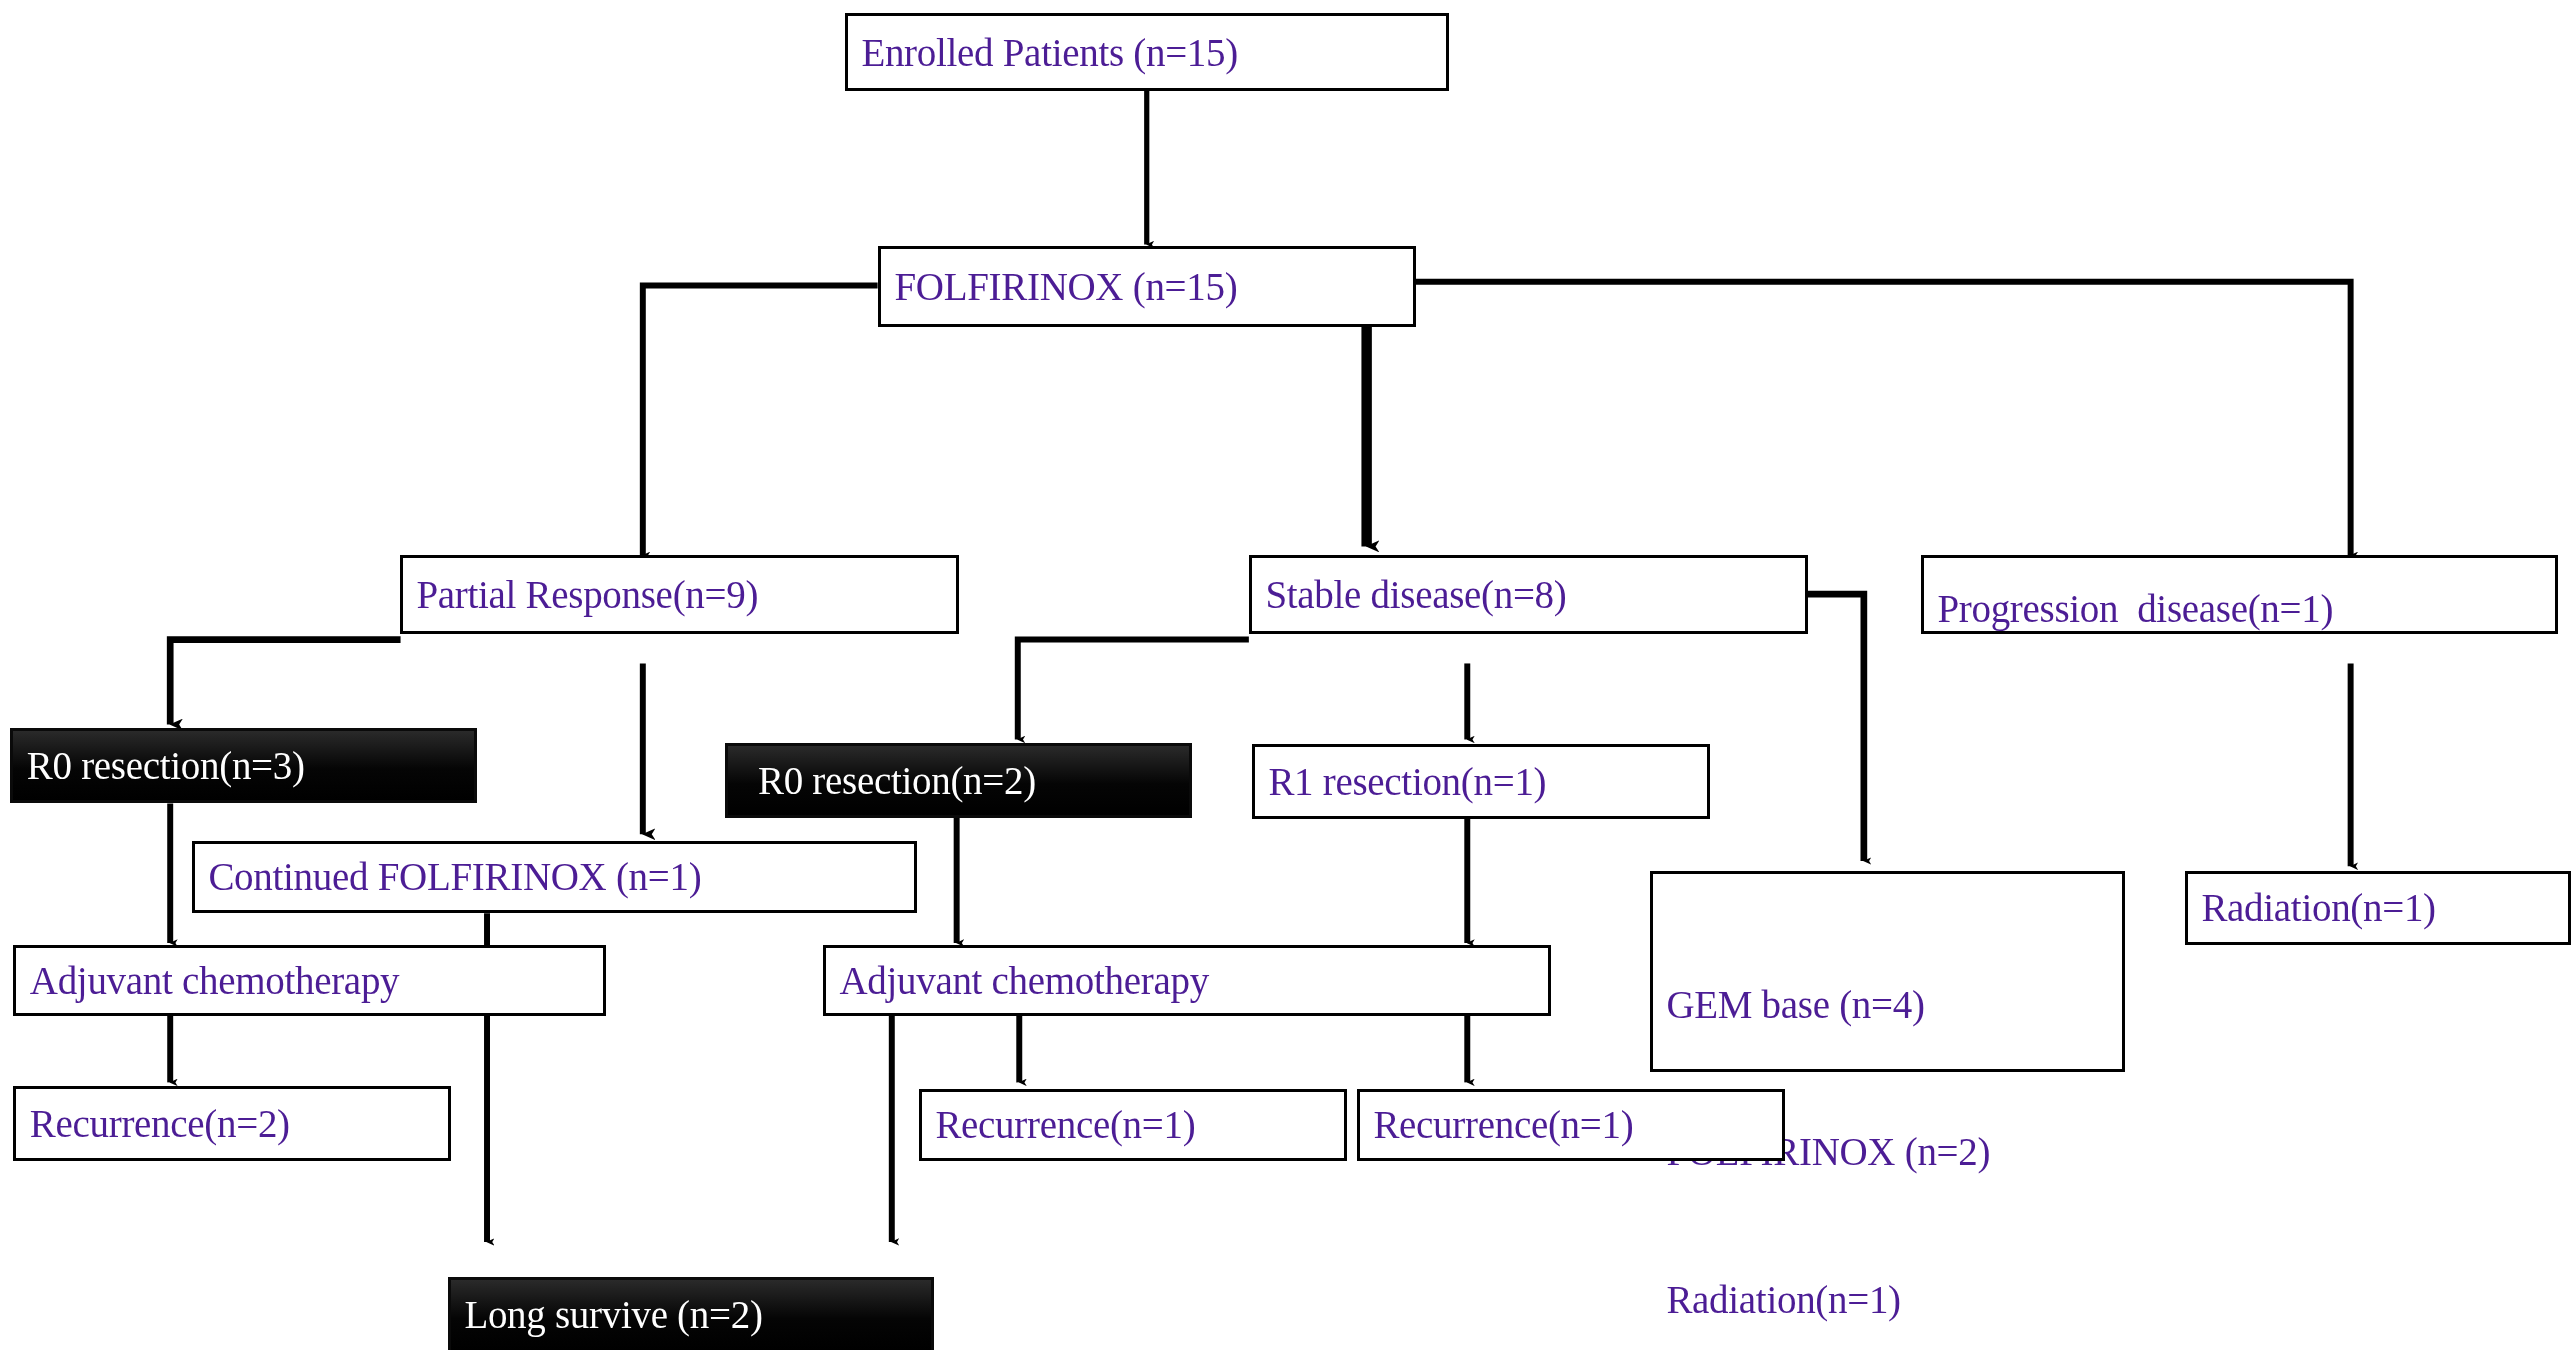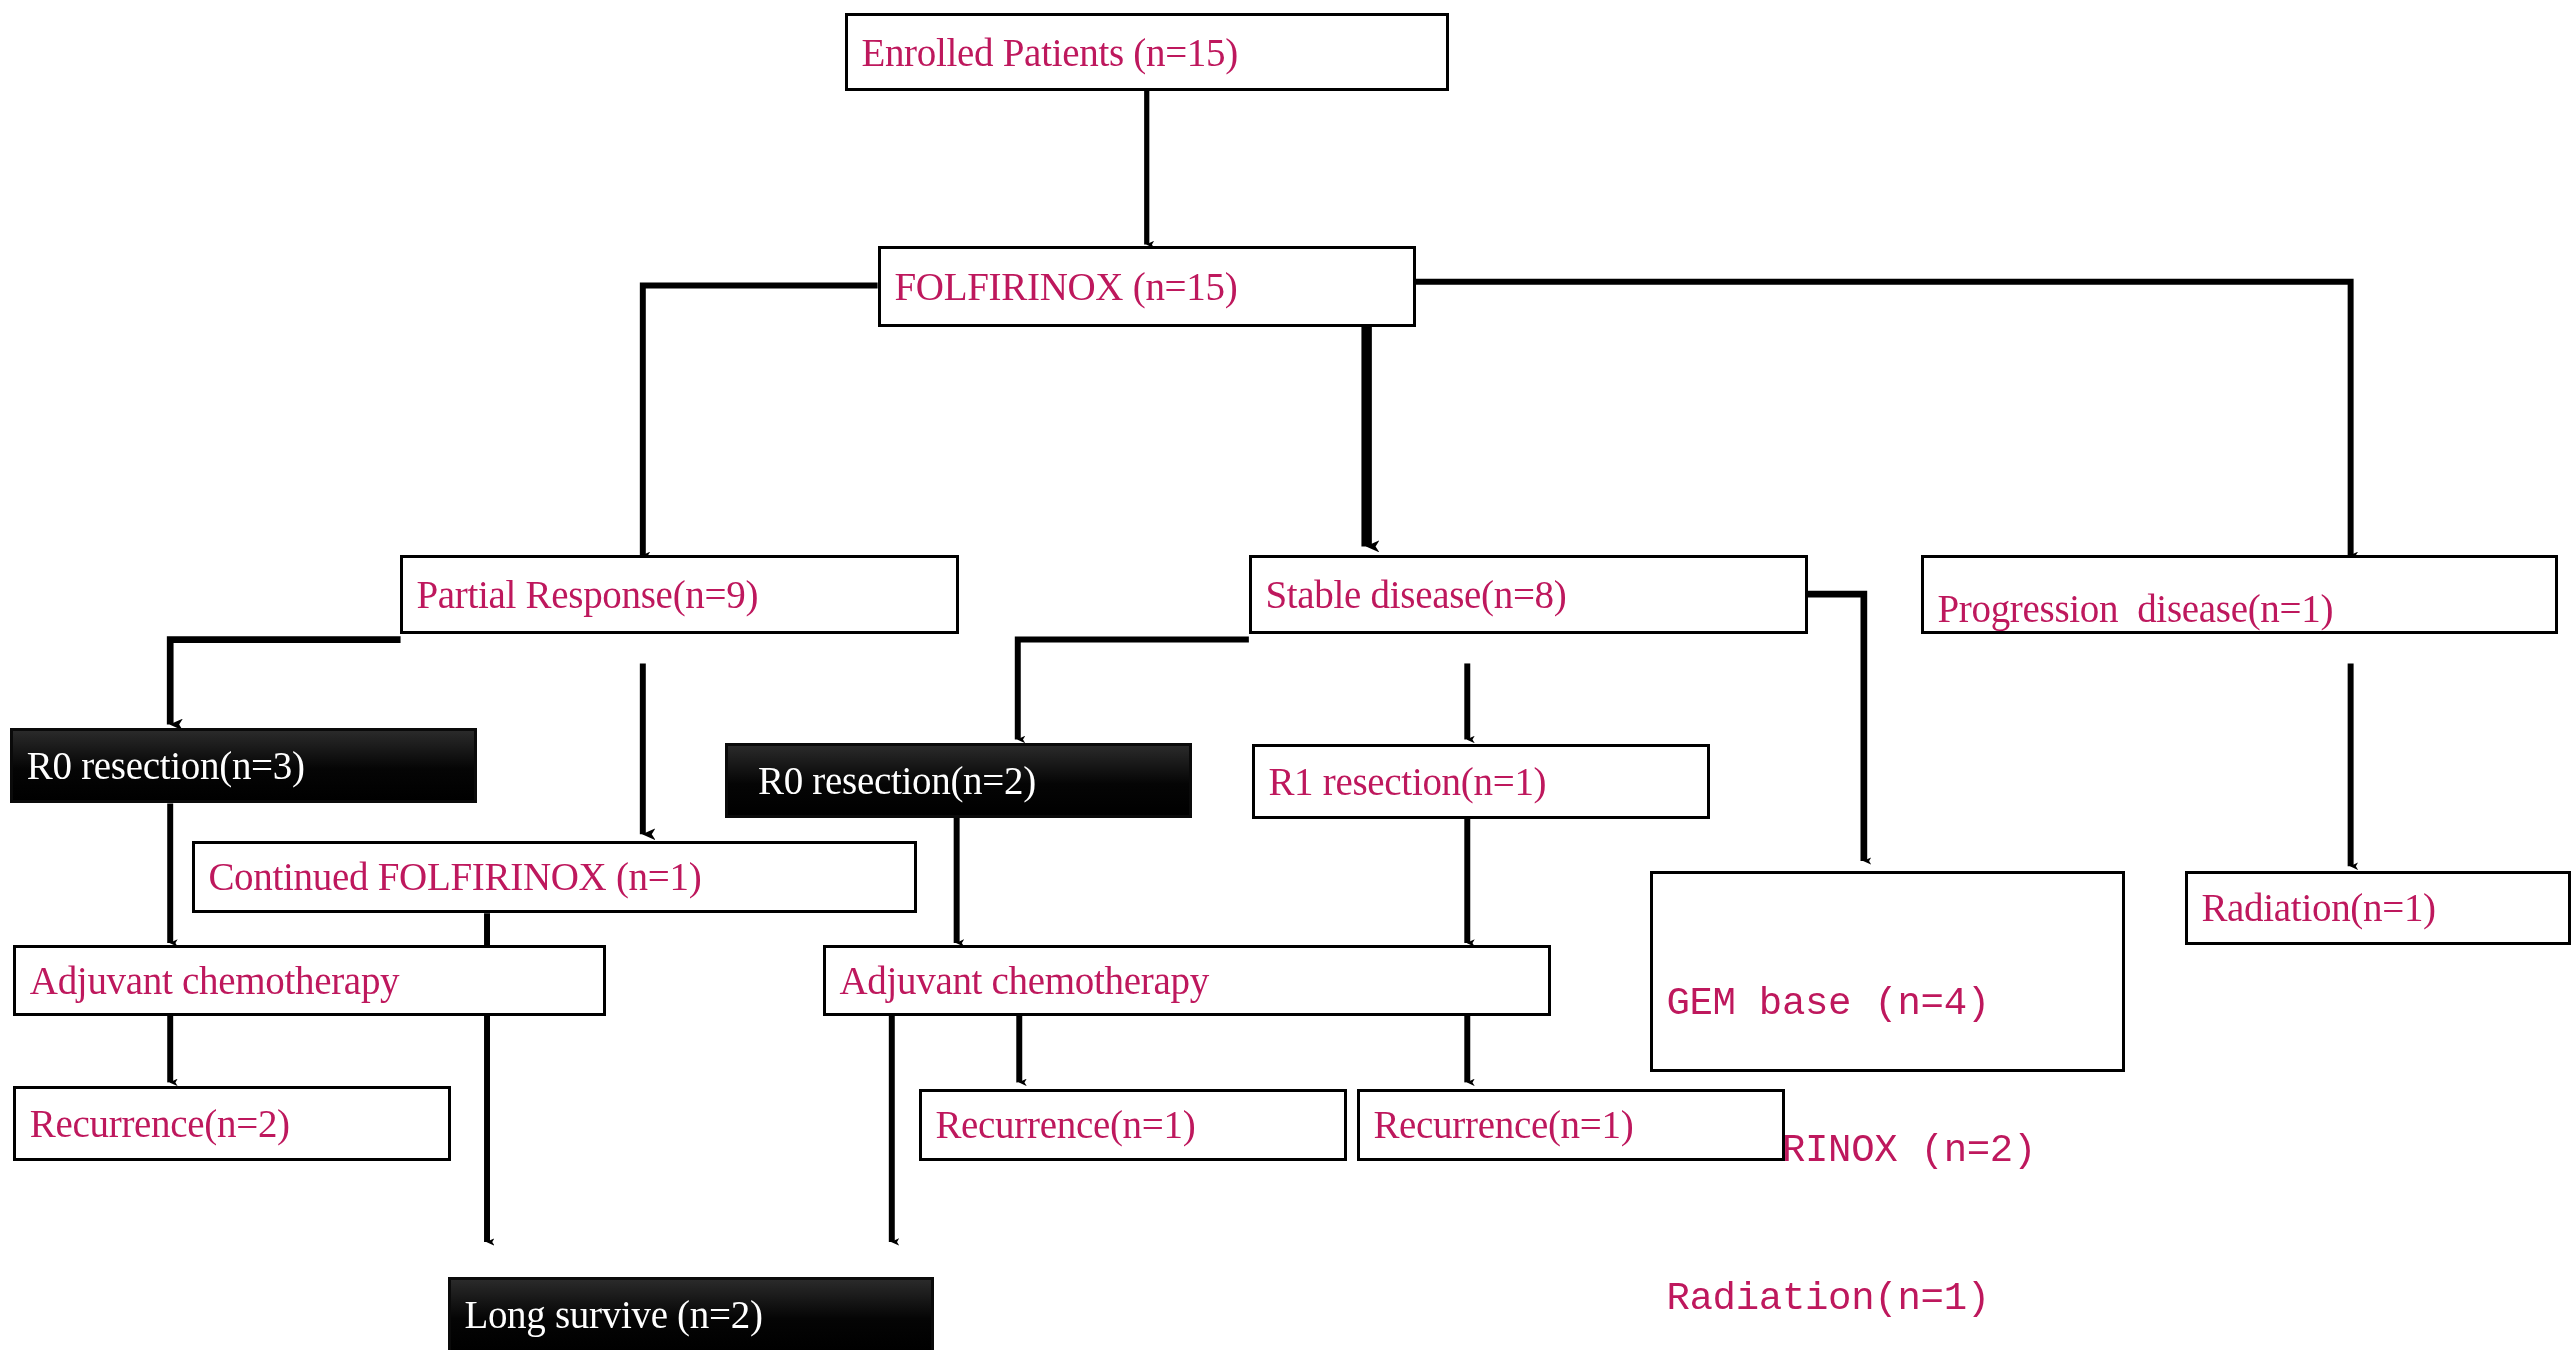--- a/index.html
+++ b/index.html
@@ -23,39 +23,39 @@
     height: 1350px;
     pointer-events: none;
   }
   .node {
     position: absolute;
     box-sizing: border-box;
     display: flex;
     align-items: center;
     background: #ffffff;
     border: 3.7px solid #000000;
-    color: #be185d;
+    color: #4c1d95;
     font-size: 39px;
     line-height: 1.12;
     letter-spacing: -0.3px;
     padding-left: 13.4px;
     white-space: pre;
   }
   .node.filled {
     background: #0a0a0a;
     color: #ffffff;
     border-color: #0a0a0a;
     background-image: linear-gradient(to bottom, #2a2a2a 0%, #050505 55%, #000000 100%);
   }
   .node.multiline {
     display: block;
     padding-top: 7.5px;
     line-height: 1.26;
   }
-  .node .ln { display: block; font-family: Liberation Mono, monospace; }
+  .node .ln { display: block; }
 </style>
 </head>
 <body>
 
 <div id="root">
 
   <svg class="connectors" viewBox="0 0 3455 1811" width="2576" height="1350" xmlns="http://www.w3.org/2000/svg">
     <defs>
       <marker id="ah" markerWidth="10" markerHeight="11" refX="5" refY="10" orient="auto" markerUnits="userSpaceOnUse">
         <path d="M0,0 L5,11 L10,0 L5,3 Z" fill="#000000"></path>

